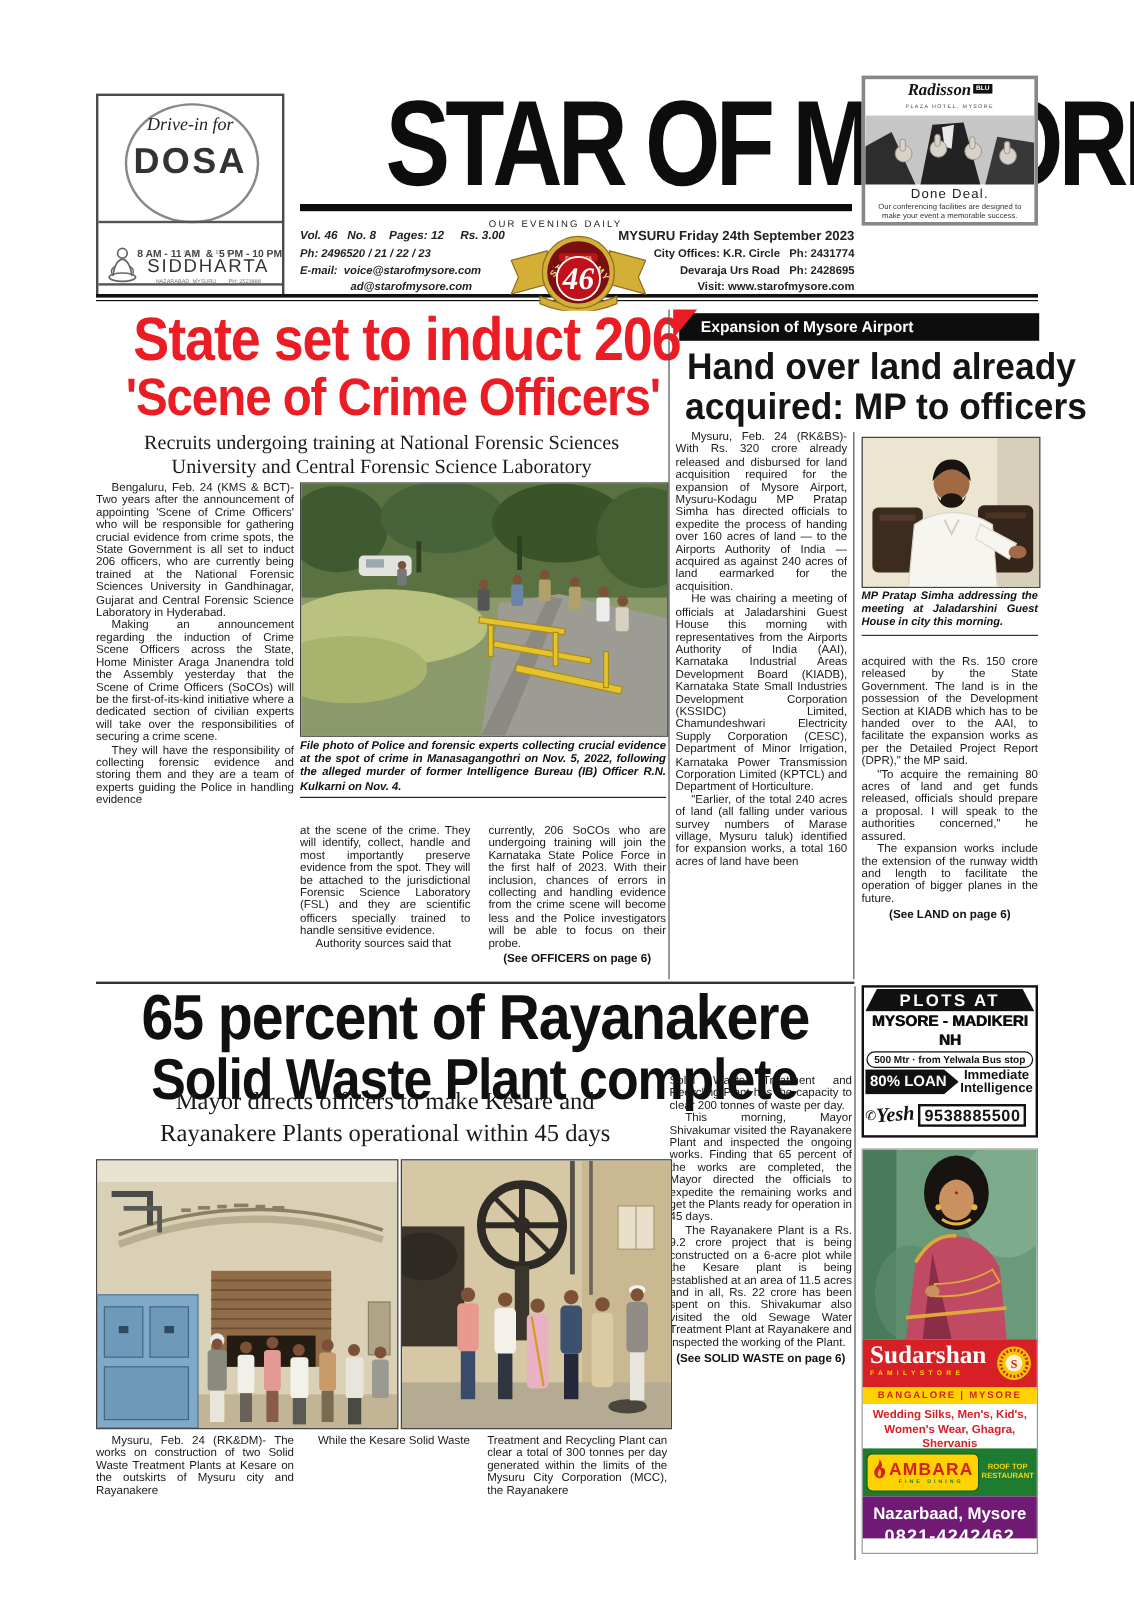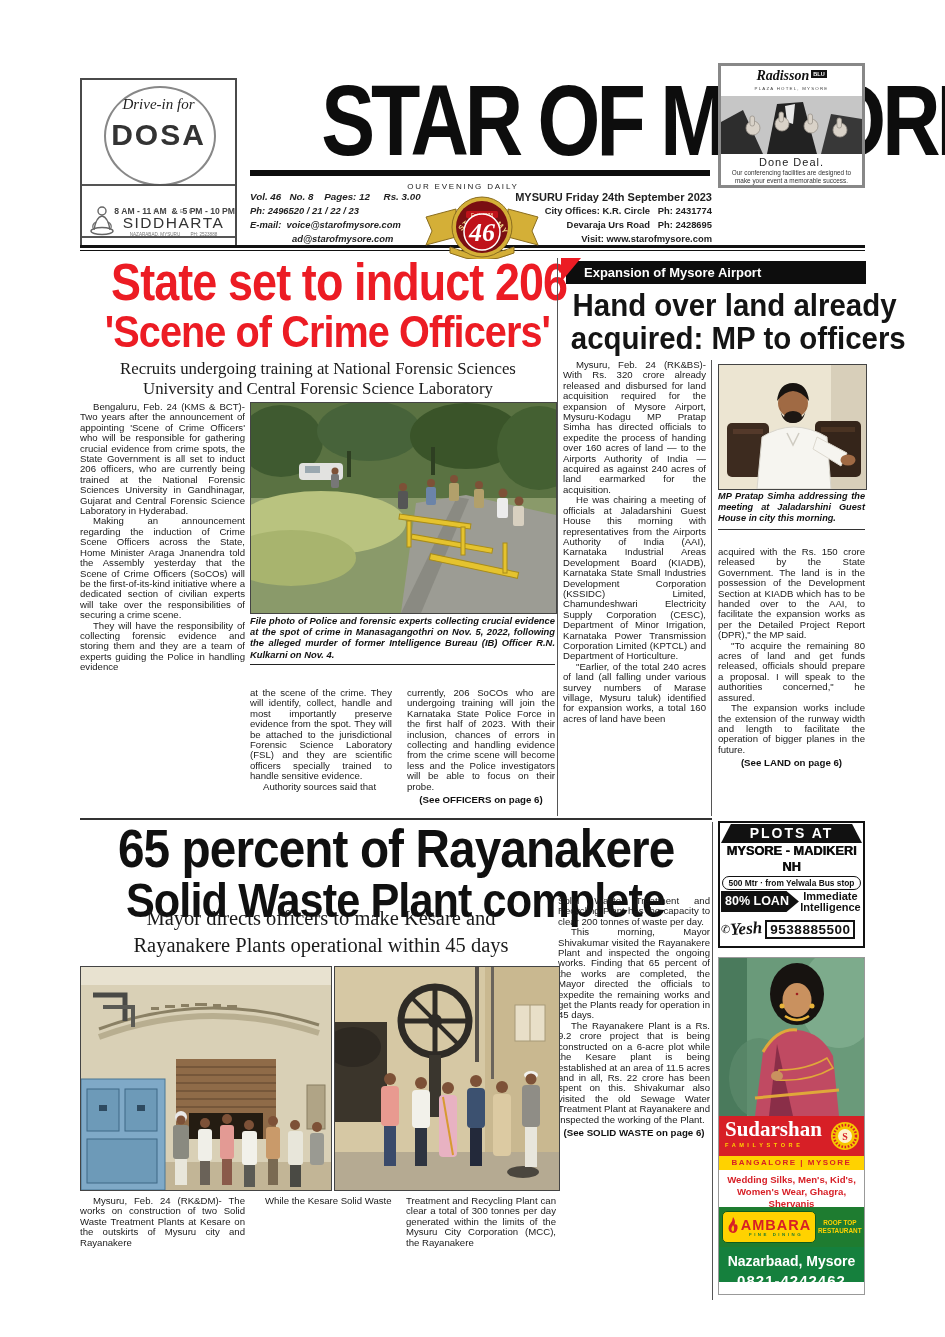--- a/index.html
+++ b/index.html
@@ -438,19 +438,19 @@
             <path d="M6,8 Q8,10 7,13 Q6.5,15 5.5,14.5 Q4,13.5 4.5,11 Z" fill="#f7c600"></path>
           </svg>
         </span>
         <span>
           <div style="color:#d71f26;font-weight:700;font-size:14.5px;letter-spacing:1px;line-height:14px;">AMBARA</div>
           <div style="color:#1e7c30;font-weight:700;font-size:4.4px;letter-spacing:2.5px;text-align:center;">FINE DINING</div>
         </span>
       </div>
       <div style="flex:1;color:#ffd200;font-weight:700;font-size:6.4px;line-height:8px;text-align:center;padding:0 2px;">ROOF TOP RESTAURANT</div>
     </div>
-    <div style="background:#15803d;height:35px;text-align:center;color:#fff;font-weight:700;padding-top:5px;box-sizing:border-box;">
+    <div style="background:#701a75;height:35px;text-align:center;color:#fff;font-weight:700;padding-top:5px;box-sizing:border-box;">
       <div style="font-size:14px;line-height:19px;">Nazarbaad, Mysore</div>
       <div style="font-size:15px;line-height:19px;letter-spacing:1px;">0821-4242462</div>
     </div>
   </div>
 
 </div>
 
 </body></html>

